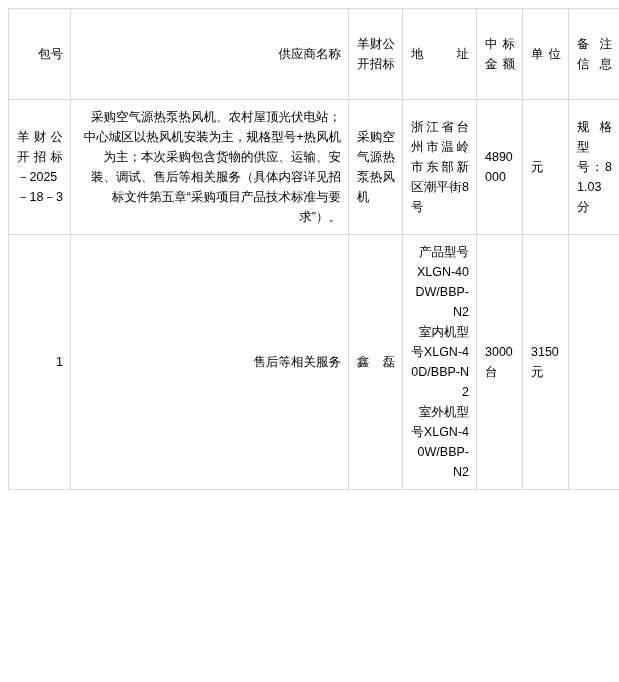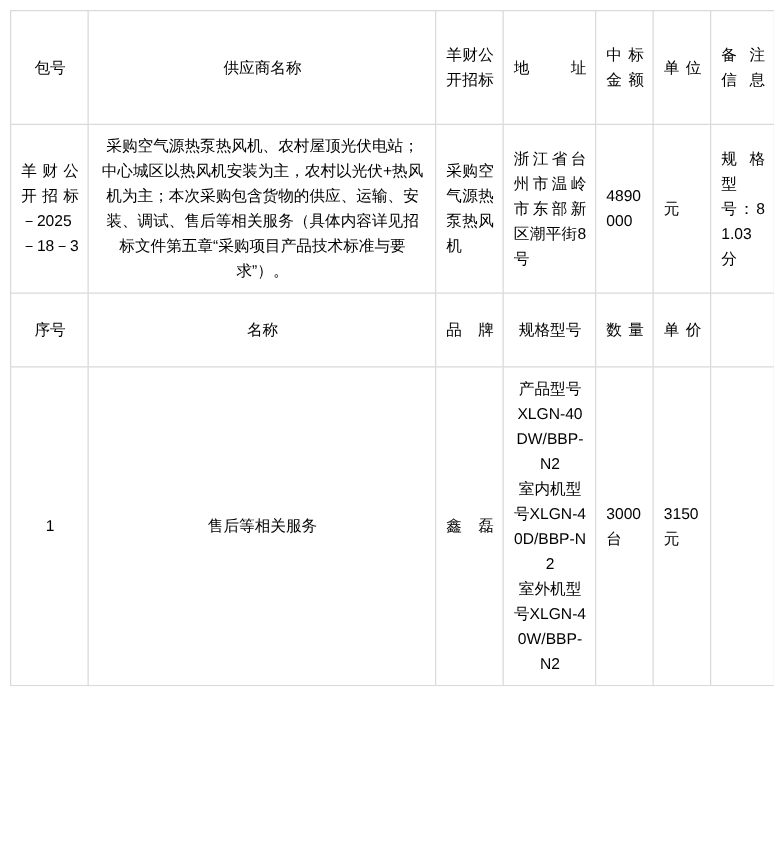--- a/index.html
+++ b/index.html
@@ -45,21 +45,21 @@
   .hdr td {
     font-size: 12.5px;
     line-height: 20px;
     vertical-align: middle;
   }
   .cell-center {
     text-align: justify;
     text-align-last: justify;
   }
   .cell-plain {
-    text-align: center;
+    text-align: right;
     margin-left: 12px;
   }
   .row-header td { height: 76px; }
   .row-main td { vertical-align: middle; }
   .row-sub td { height: 44px; }
   .row-item td { vertical-align: middle; }
 
   .spec-block div {
     margin: 0;
   }
@@ -83,35 +83,26 @@
         <td class="cell-plain">包号</td>
         <td class="cell-plain">供应商名称</td>
         <td class="cell-center">羊财公开招标</td>
         <td class="cell-center">地址</td>
         <td class="cell-center">中标金额</td>
         <td class="cell-center">单位</td>
         <td class="cell-center">备注信息</td>
       </tr>
       <tr class="row-main">
         <td class="cell-center">羊财公开招标 －2025－18－3</td>
-        <td class="cell-plain">采购空气源热泵热风机、农村屋顶光伏电站；中心城区以热风机安装为主，农村以光伏+热风机为主；本次采购包含货物的供应、运输、安装、调试、售后等相关服务（具体内容详见招标文件第五章“采购项目产品技术标准与要求”）。</td>
+        <td class="cell-plain">采购空气源热泵热风机、农村屋顶光伏电站；中心城区以热风机安装为主，规格型号+热风机为主；本次采购包含货物的供应、运输、安装、调试、售后等相关服务（具体内容详见招标文件第五章“采购项目产品技术标准与要求”）。</td>
         <td class="cell-center">采购空气源热泵热风机</td>
         <td class="cell-center">浙江省台州市温岭市东部新区潮平街8号</td>
         <td class="cell-center">4890000</td>
         <td class="cell-center">元</td>
         <td class="cell-center">规格型号：81.03分</td>
-      </tr>
-      <tr class="hdr row-sub">
-        <td class="cell-plain">序号</td>
-        <td class="cell-plain">名称</td>
-        <td class="cell-center">品牌</td>
-        <td class="cell-plain">规格型号</td>
-        <td class="cell-center">数量</td>
-        <td class="cell-center">单价</td>
-        <td class="cell-center"></td>
       </tr>
       <tr class="row-item">
         <td class="cell-plain">1</td>
         <td class="cell-plain">售后等相关服务</td>
         <td class="cell-center">鑫磊</td>
         <td class="cell-plain spec-block">
           <div>产品型号XLGN-40DW/BBP-N2</div>
           <div>室内机型号XLGN-40D/BBP-N2</div>
           <div>室外机型号XLGN-40W/BBP-N2</div>
         </td>

